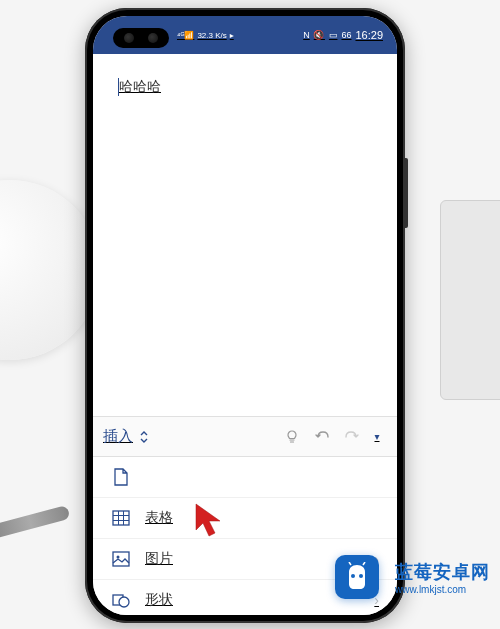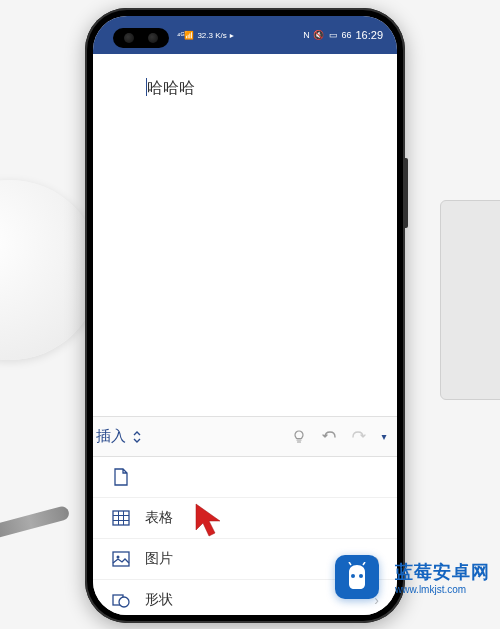--- a/index.html
+++ b/index.html
@@ -64,20 +64,21 @@
       box-shadow: 0 4px 20px rgba(0,0,0,0.3), inset 0 0 0 2px #333;
     }
     
     .phone-inner {
       width: 100%;
       height: 100%;
       background: #fff;
       border-radius: 34px;
       overflow: hidden;
       position: relative;
+      text-decoration: underline;
     }
     
     .phone-button {
       position: absolute;
       right: -3px;
       top: 150px;
       width: 3px;
       height: 70px;
       background: #333;
       border-radius: 0 2px 2px 0;
@@ -133,40 +134,39 @@
     }
     
     
     .doc-area {
       background: #fff;
       height: 362px;
       padding: 24px 26px;
     }
     
     .doc-text {
-      font-size: 16px;
+      font-size: 14px;
       color: #333;
       position: relative;
-      margin-left: 28px;
     }
     .doc-text::before {
       content: '';
       position: absolute;
       left: -1px;
       top: 0;
       width: 1px;
       height: 18px;
       background: #2a4b8d;
     }
     
     
     .toolbar {
       display: flex;
       align-items: center;
-      padding: 10px 3px;
+      padding: 10px 10px;
       border-top: 1px solid #e0e0e0;
       border-bottom: 1px solid #e0e0e0;
       background: #fafafa;
     }
     
     .toolbar-label {
       color: #2a4b8d;
       font-size: 15px;
       margin-right: 6px;
     }

